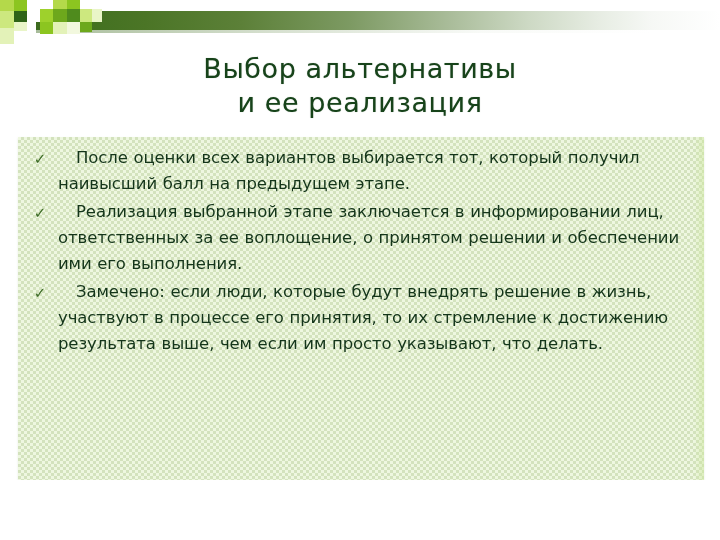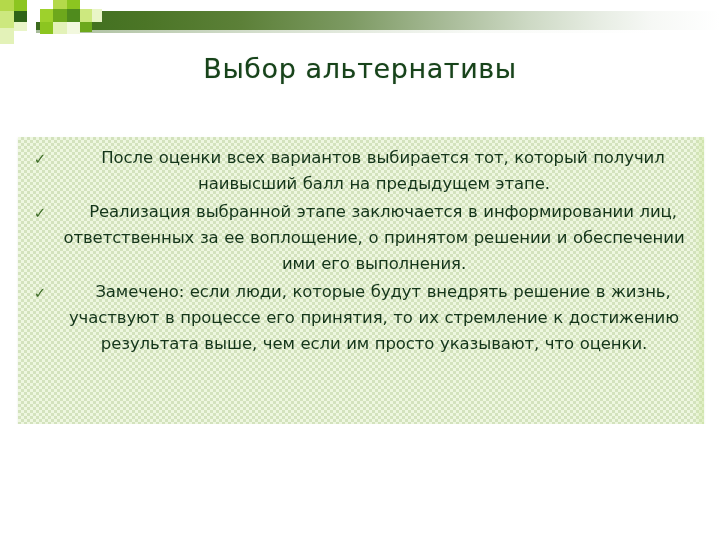--- a/index.html
+++ b/index.html
@@ -3,21 +3,21 @@
 <meta charset="utf-8">
 <style>
   html, body {
     margin: 0;
     padding: 0;
     background: #ffffff;
   }
   #slide {
     position: relative;
     width: 720px;
-    height: 424px;
+    height: 480px;
     background: #ffffff;
     overflow: hidden;
     font-family: "DejaVu Sans", "Liberation Sans", sans-serif;
   }
 
   
   .header-band {
     position: absolute;
     left: 36px;
     top: 11px;
@@ -117,21 +117,21 @@
     font-size: 15px;
     line-height: 23px;
     color: #3c6b25;
     text-align: center;
   }
   .bullet-text {
     font-family: "DejaVu Sans", "Liberation Sans", sans-serif;
     font-size: 16.5px;
     line-height: 26px;
     color: #14351a;
-    text-align: center;
+    text-align: left;
     text-indent: 18px;
     letter-spacing: -0.1px;
     word-spacing: 0.5px;
   }
 </style>
 </head>
 <body>
 
 <div id="slide">
 
@@ -156,38 +156,39 @@
       <div class="sq" style="left: 67px; top: 0px; width: 13px; height: 9px; background: rgb(140, 197, 32);"></div>
       <div class="sq" style="left: 67px; top: 9px; width: 13px; height: 13px; background: rgb(79, 139, 29);"></div>
       <div class="sq" style="left: 67px; top: 22px; width: 13px; height: 12px; background: rgb(242, 248, 222);"></div>
       <div class="sq" style="left: 80px; top: 9px; width: 12px; height: 13px; background: rgb(205, 232, 127);"></div>
       <div class="sq" style="left: 80px; top: 22px; width: 12px; height: 10px; background: rgb(109, 168, 28);"></div>
       <div class="sq" style="left: 92px; top: 9px; width: 10px; height: 13px; background: rgb(233, 245, 200);"></div>
     </div>
 
   <div class="title-block">
     <div class="title-line">Выбор альтернативы</div>
+    <div class="title-line">и ее реализация</div>
   </div>
 
   <div class="content-panel">
     <div class="panel-edge-right"></div>
 
     <ul class="bullets" id="bullet-list">
 
       <li class="bullet-row">
         <span class="bullet-mark">✓</span>
         <div class="bullet-text">После оценки всех вариантов выбирается тот, который получил наивысший балл на предыдущем этапе.</div>
       </li>
 
       <li class="bullet-row">
         <span class="bullet-mark">✓</span>
         <div class="bullet-text">Реализация выбранной этапе заключается в информировании лиц, ответственных за ее воплощение, о принятом решении и обеспечении ими его выполнения.</div>
       </li>
 
       <li class="bullet-row">
         <span class="bullet-mark">✓</span>
-        <div class="bullet-text">Замечено: если люди, которые будут внедрять решение в жизнь, участвуют в процессе его принятия, то их стремление к достижению результата выше, чем если им просто указывают, что оценки.</div>
+        <div class="bullet-text">Замечено: если люди, которые будут внедрять решение в жизнь, участвуют в процессе его принятия, то их стремление к достижению результата выше, чем если им просто указывают, что делать.</div>
       </li>
 
     </ul>
   </div>
 
 </div>
 
 </body></html>

